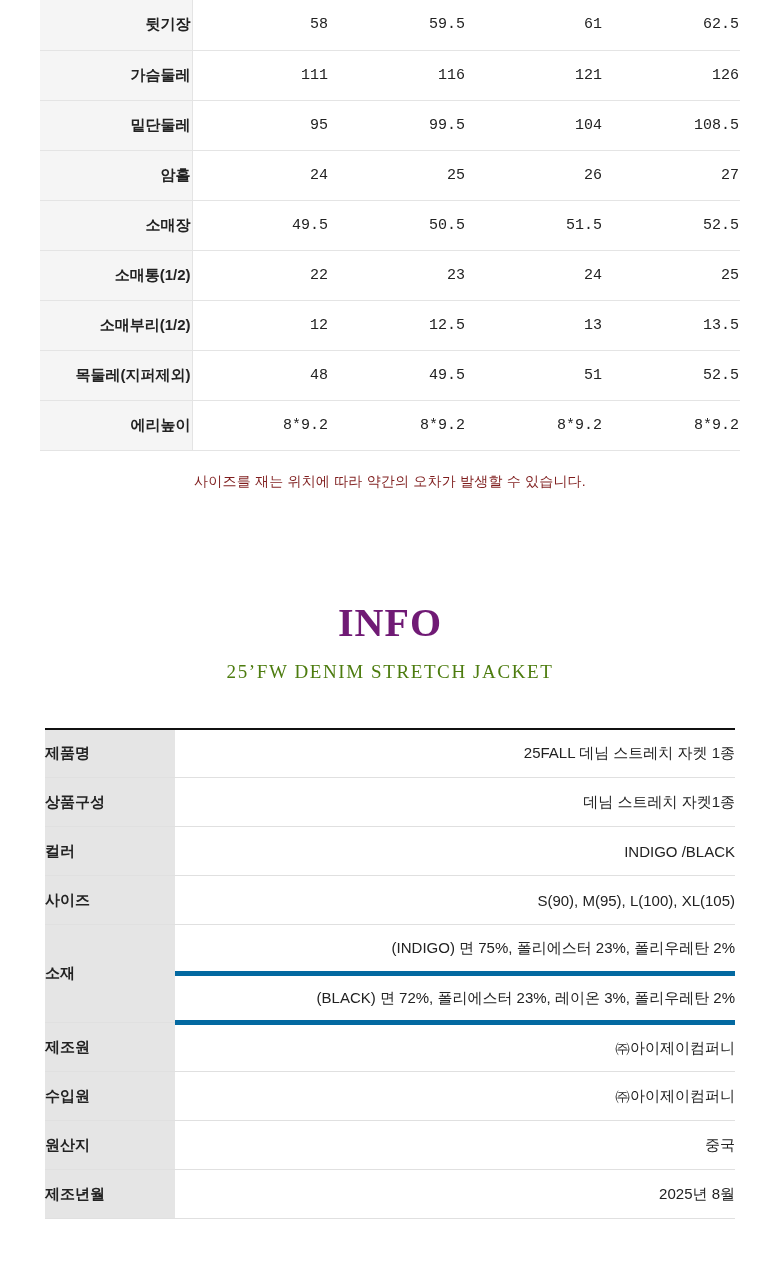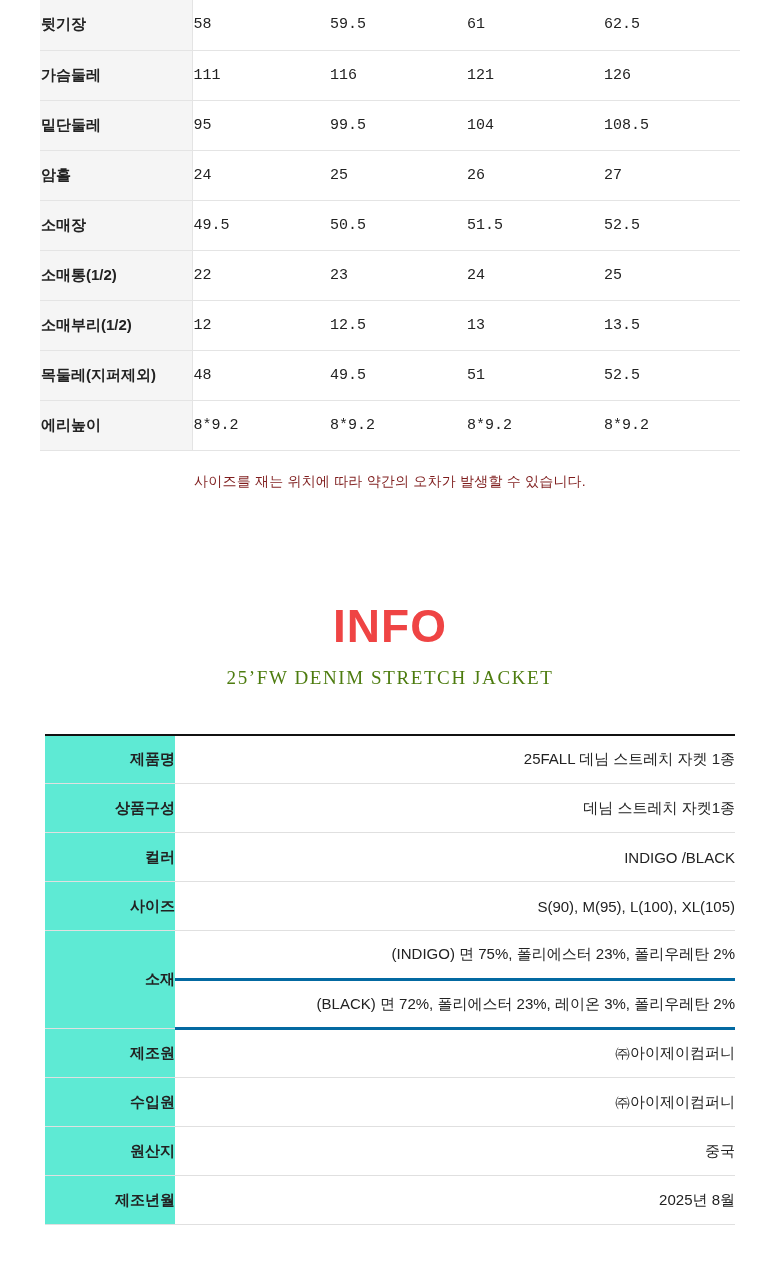--- a/index.html
+++ b/index.html
@@ -30,21 +30,21 @@
   table.size-table {
     width: 700px;
     border-collapse: collapse;
     table-layout: fixed;
   }
   table.size-table tr {
     height: 50px;
   }
   table.size-table td {
     border-bottom: 1px solid #e4e4e4;
-    text-align: left;
+    text-align: right;
     font-size: 15px;
     color: #222;
     vertical-align: middle;
   }
   table.size-table td.rowhead {
     width: 152px;
     background: #f5f5f5;
     font-weight: bold;
     font-size: 15px;
     border-right: 1px solid #e4e4e4;
@@ -63,25 +63,25 @@
     color: #7f1d1d;
     letter-spacing: 0.2px;
   }
 
   
   .info-block {
     margin-top: 112px;
     text-align: center;
   }
   .info-title {
-    font-family: Liberation Sans, sans-serif;
-    font-size: 46px;
+    font-family: Liberation Serif, serif;
+    font-size: 40px;
     font-weight: bold;
     letter-spacing: 1px;
-    color: #ef4444;
+    color: #701a75;
     line-height: 1;
   }
   .info-sub {
     margin-top: 18px;
     font-family: "Liberation Serif", serif;
     font-size: 19px;
     letter-spacing: 1.6px;
     color: #4d7c0f;
   }
 
@@ -99,30 +99,30 @@
   table.info-table td {
     border-bottom: 1px solid #e0e0e0;
     font-size: 15px;
     color: #222222;
     vertical-align: middle;
     height: 49px;
     padding: 0;
   }
   table.info-table td.label {
     width: 130px;
-    text-align: right;
+    text-align: left;
     font-weight: bold;
-    background: #5eead4;
+    background: #e5e5e5;
   }
   table.info-table td.value {
     padding-left: 22px;
     text-align: right;
   }
   table.info-table td.value.sub {
-    border-bottom: 3px solid #0369a1;
+    border-bottom: 5px solid #0369a1;
   }
   table.info-table td.label.tall {
     height: 98px;
     margin-top: 32px;
   }
 </style>
 </head>
 <body>
 
 <div class="page">

